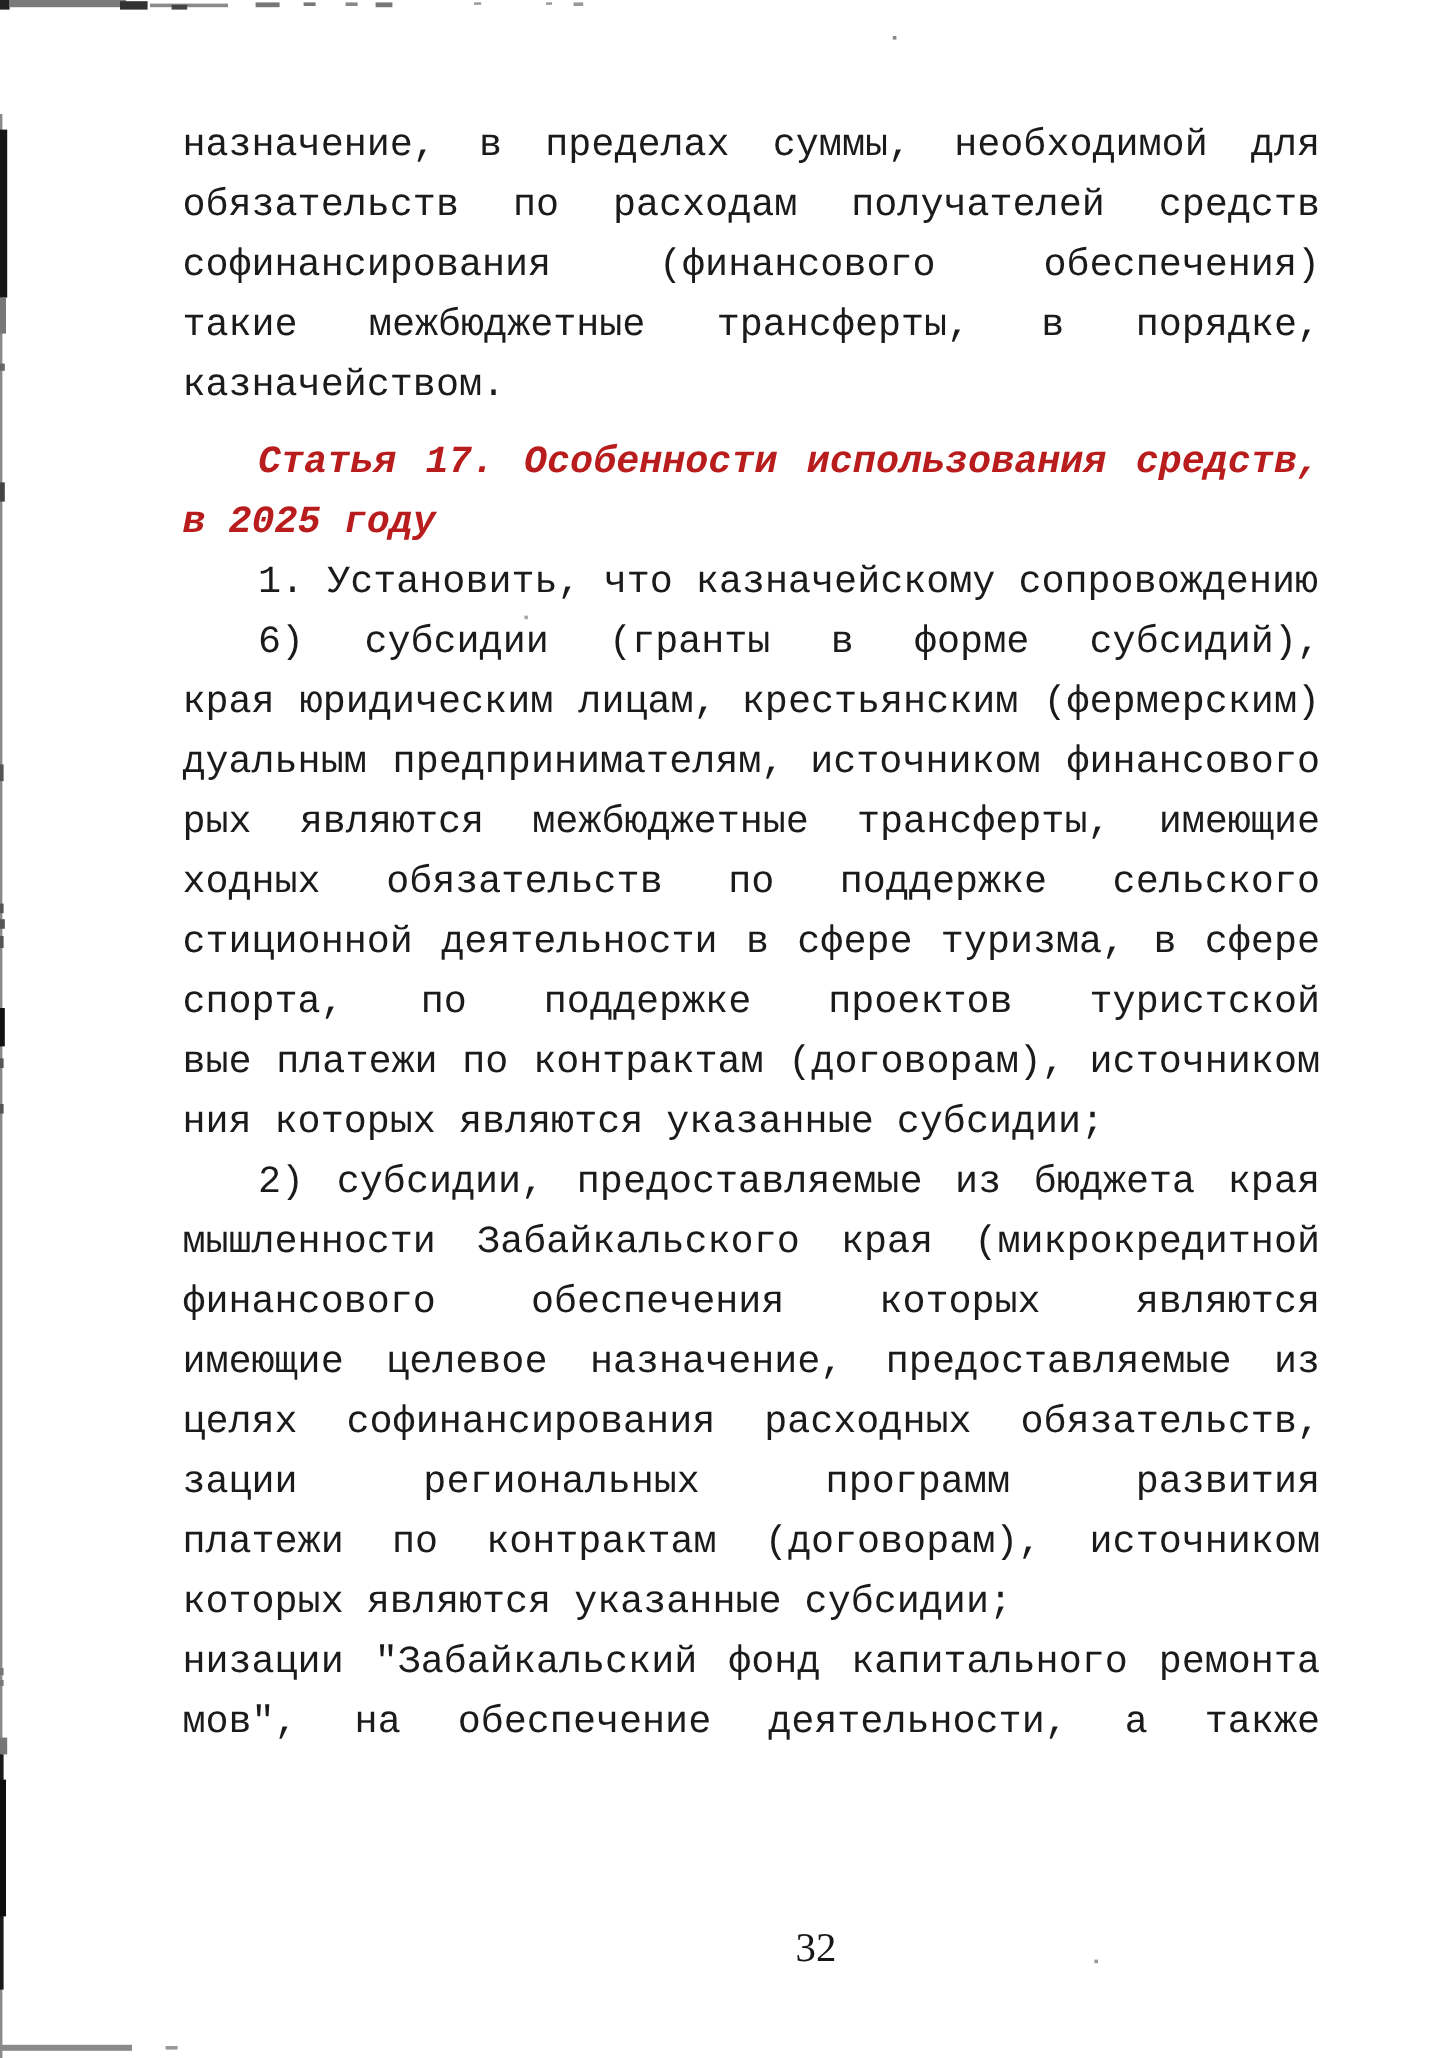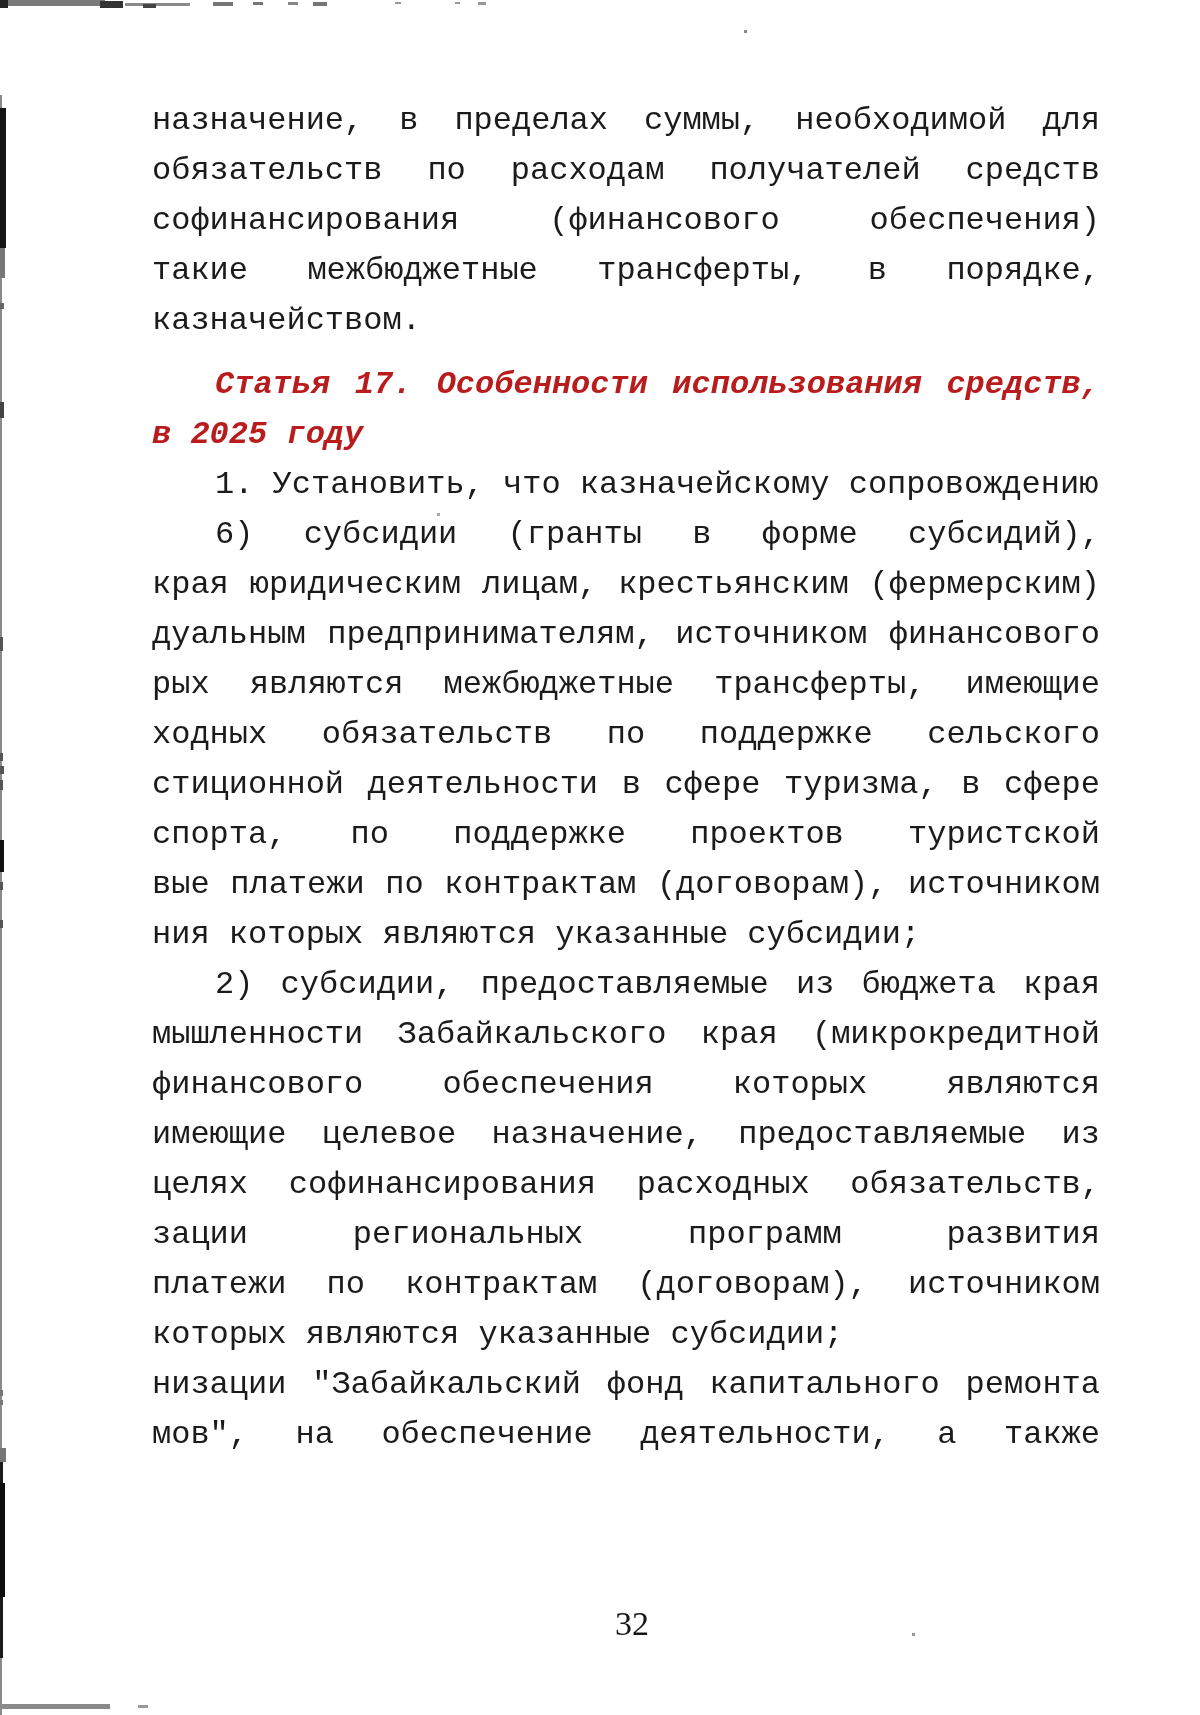--- a/index.html
+++ b/index.html
@@ -33,21 +33,21 @@
     font-family: Liberation Mono, monospace;
   }
   .line.j {
     text-align: justify;
     text-align-last: justify;
   }
   .line.indent { padding-left: 63px; }
   .pagenum {
     position: absolute;
     top: 1606px;
-    left: 600px;
+    left: 648px;
     width: 64px;
     text-align: center;
     font-size: 34px;
     line-height: 36px;
     color: #161616;
   }
   
   .art { position: absolute; }
 </style>
 </head>

